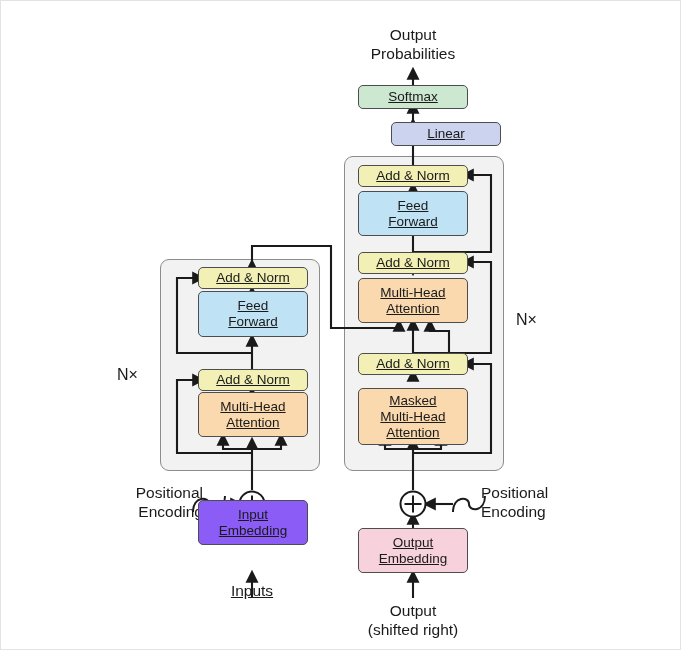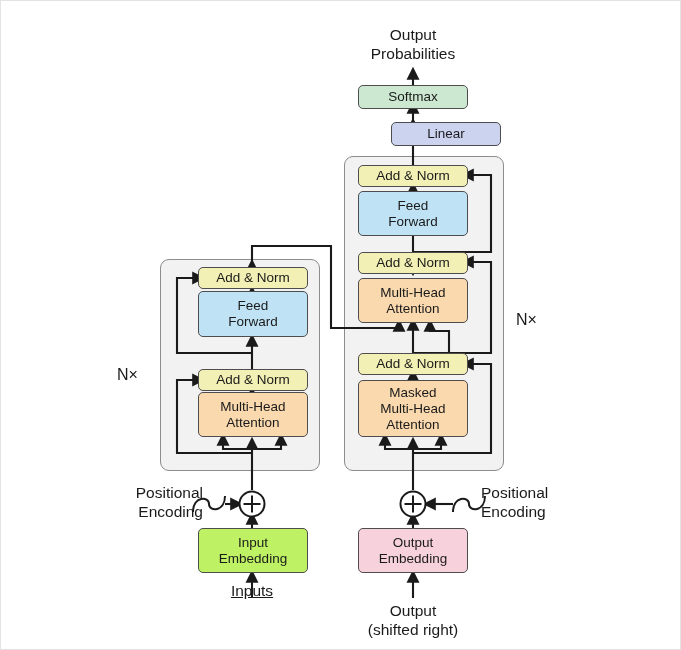--- a/index.html
+++ b/index.html
@@ -34,20 +34,21 @@
     border-radius: 5px;
     display: flex;
     align-items: center;
     justify-content: center;
     text-align: center;
     font-size: 13.5px;
     line-height: 16px;
     color: #1a1a1a;
     white-space: pre-line;
     z-index: 5;
+    text-decoration: underline;
   }
   .panel {
     position: absolute;
     box-sizing: border-box;
     background: #f2f2f2;
     border: 1.4px solid #8c8c8c;
     border-radius: 9px;
     z-index: 1;
   }
   svg.wires {
@@ -172,35 +173,35 @@
   <div class="box" style="left:357px; top:190px; width:110px; height:45px; background:#bfe3f5;">Feed
 Forward</div>
 
   <div class="box" style="left:357px; top:251px; width:110px; height:22px; background:#f2f0b4;">Add &amp; Norm</div>
 
   <div class="box" style="left:357px; top:277px; width:110px; height:45px; background:#fad9ae;">Multi-Head
 Attention</div>
 
   <div class="box" style="left:357px; top:352px; width:110px; height:22px; background:#f2f0b4;">Add &amp; Norm</div>
 
-  <div class="box" style="left:357px; top:379px; width:110px; height:57px; background:#fad9ae;">Masked
+  <div class="box" style="left:357px; top:387px; width:110px; height:57px; background:#fad9ae;">Masked
 Multi-Head
 Attention</div>
 
   <div class="box" style="left:197px; top:266px; width:110px; height:22px; background:#f2f0b4;">Add &amp; Norm</div>
 
   <div class="box" style="left:197px; top:290px; width:110px; height:46px; background:#bfe3f5;">Feed
 Forward</div>
 
   <div class="box" style="left:197px; top:368px; width:110px; height:22px; background:#f2f0b4;">Add &amp; Norm</div>
 
   <div class="box" style="left:197px; top:391px; width:110px; height:45px; background:#fad9ae;">Multi-Head
 Attention</div>
 
-  <div class="box" style="left:197px; top:527px; width:110px; height:45px; background:#bef264;">Input
+  <div class="box" style="left:197px; top:499px; width:110px; height:45px; background:#8b5cf6;">Input
 Embedding</div>
 
   <div class="box" style="left:357px; top:527px; width:110px; height:45px; background:#f7d2dc;">Output
 Embedding</div>
 
   <div class="lbl" style="left:96px; top:482px; width:106px; text-align:right;">Positional
 Encoding</div>
 
   <div class="lbl" style="left:480px; top:482px; width:120px; text-align:left;">Positional
 Encoding</div>

